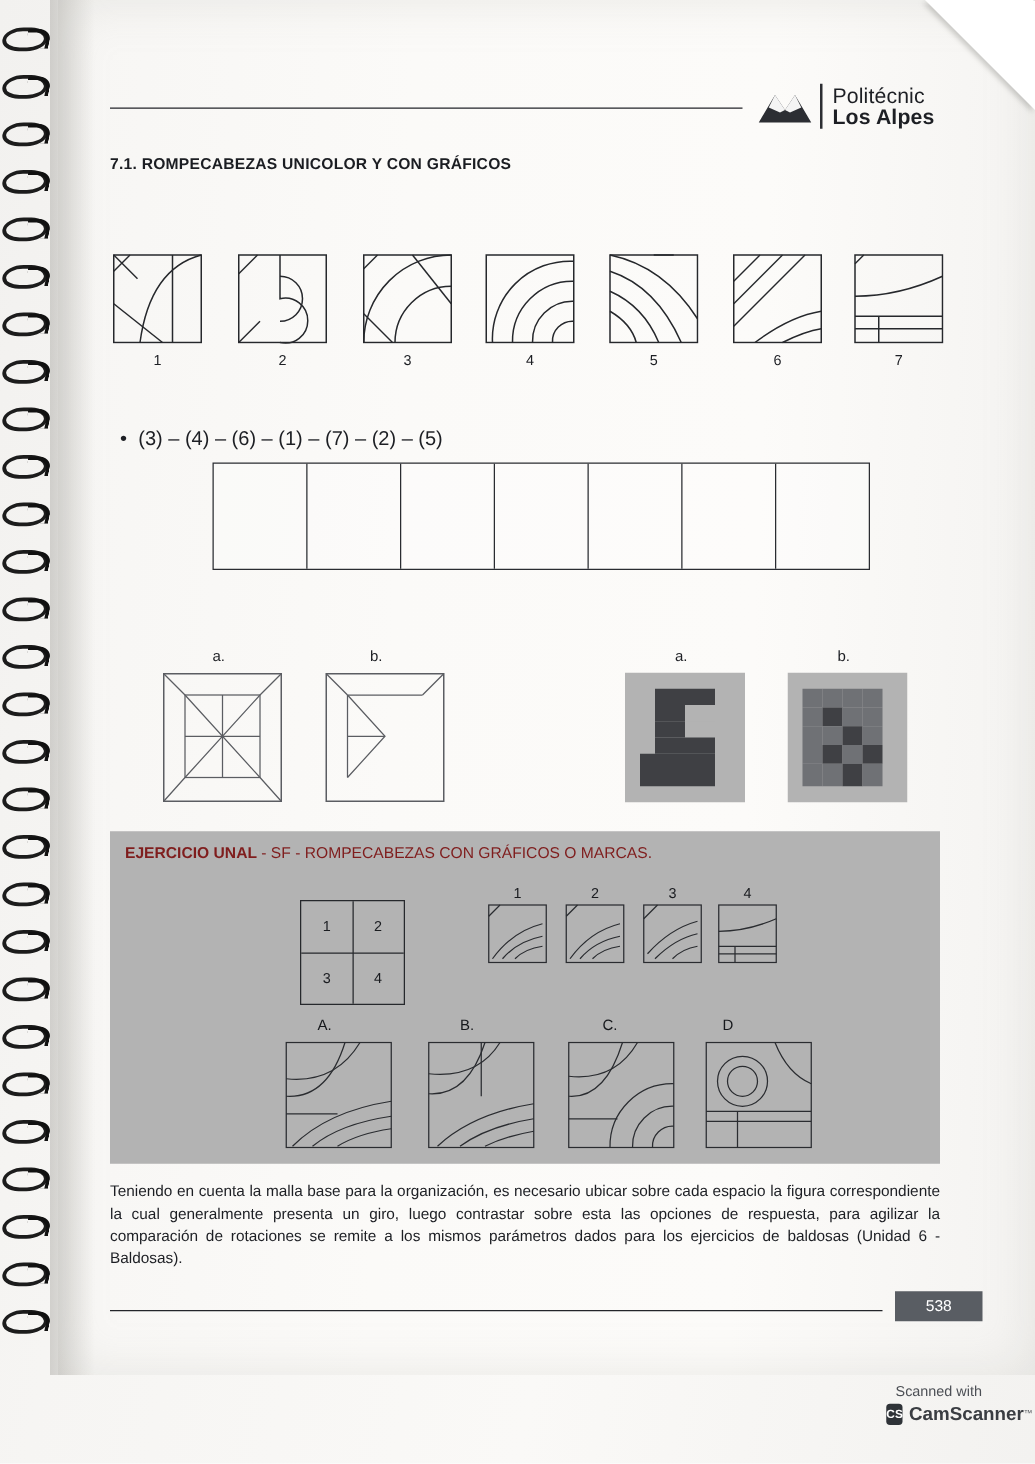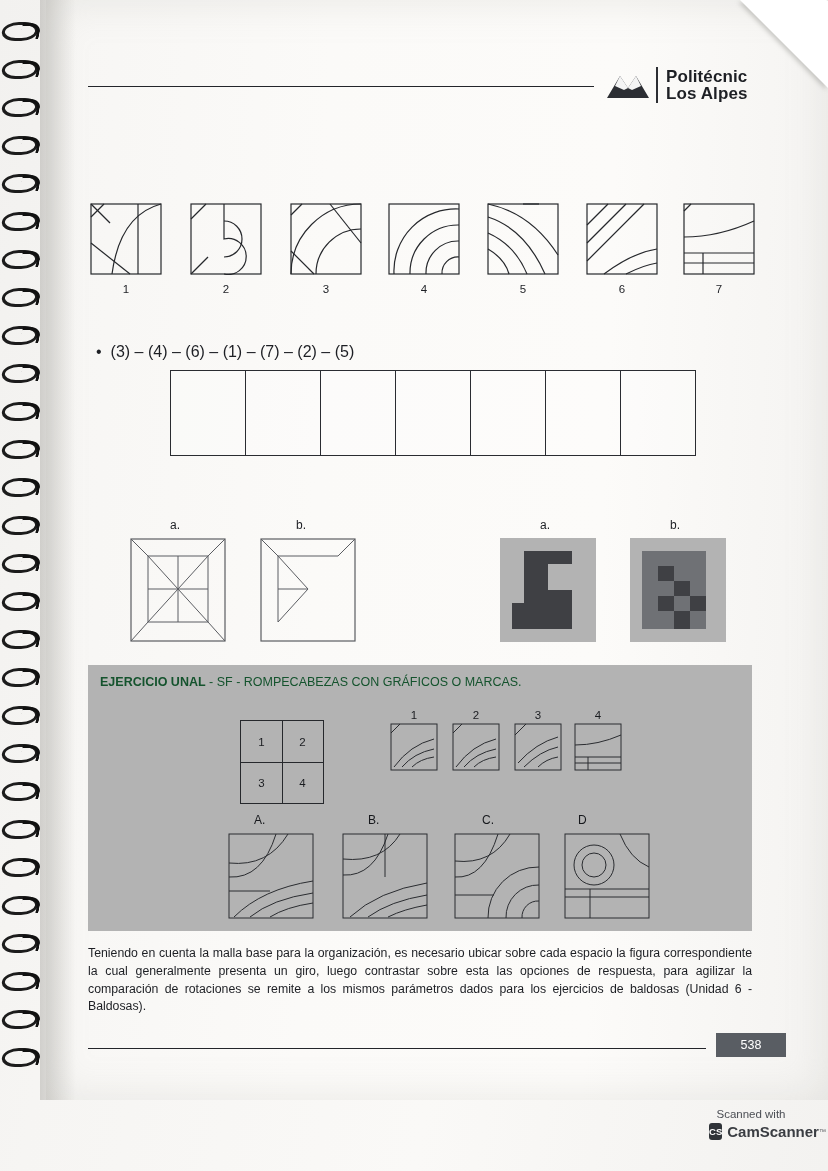--- a/index.html
+++ b/index.html
@@ -74,21 +74,21 @@
     left: 604px; top: 60px;
     width: 180px; height: 50px;
     display: flex; align-items: center;
   }
   #logo-mark { width: 48px; height: 34px; flex: none; }
   #logo-bar {
     width: 2px; height: 36px; background: #2c2e33; margin: 0 8px 0 4px;
   }
   #logo-text { line-height: 1.02; }
   #logo-text .l1 {
-    font-size: 17px; font-weight: bold; color: #1d1f24; letter-spacing: .1px;
+    font-size: 17px; font-weight: normal; color: #1d1f24; letter-spacing: .1px;
   }
   #logo-text .l2 {
     font-size: 17px; font-weight: bold; color: #1d1f24; letter-spacing: .1px;
   }
   
   #fold {
     position: absolute; right: 0; top: 0;
     width: 0; height: 0;
     border-left: 88px solid transparent;
     border-top: 88px solid #ffffff;
@@ -162,21 +162,21 @@
   .gridfig { position: absolute; top: 20px; }
 
   
   #panel {
     position: absolute; left: 88px; top: 665px;
     width: 664px; height: 266px;
     background: #b3b3b3;
   }
   #panel-title {
     position: absolute; left: 12px; top: 10px;
-    font-size: 12.5px; color: #14532d;
+    font-size: 12.5px; color: #7f1d1d;
   }
   #panel-title .strong { font-weight: bold; }
   #panel-sub {
     position: absolute; left: 12px; top: 28px;
     font-size: 12.3px; color: #16181c;
   }
 
   #quad {
     position: absolute; left: 152px; top: 55px;
     width: 82px; height: 82px;
@@ -285,20 +285,21 @@
       <path d="M16 8 L24 20 L20 22 L11 18 Z" fill="#ffffff" opacity="0.95"></path>
       <path d="M32 8 L24 20 L28 22 L37 18 Z" fill="#ffffff" opacity="0.95"></path>
     </svg>
     <div id="logo-bar"></div>
     <div id="logo-text">
       <div class="l1">Politécnic</div>
       <div class="l2">Los Alpes</div>
     </div>
   </div>
 
+  <div class="sec-title">7.1. ROMPECABEZAS UNICOLOR Y CON GRÁFICOS</div>
 
 
   <div id="pieces-row">
 
     <div class="piece" style="left:0px">
       <svg width="72" height="72" viewBox="0 0 72 72">
         <rect x="1" y="1" width="70" height="70" fill="none" stroke="#26282c" stroke-width="1.2"></rect>
         <path d="M1 14 L14 1" fill="none" stroke="#26282c" stroke-width="1.2"></path>
         <path d="M1 1 L20 20" fill="none" stroke="#26282c" stroke-width="1.2"></path>
         <path d="M71 1 Q30 12 22 71" fill="none" stroke="#26282c" stroke-width="1.2"></path>

